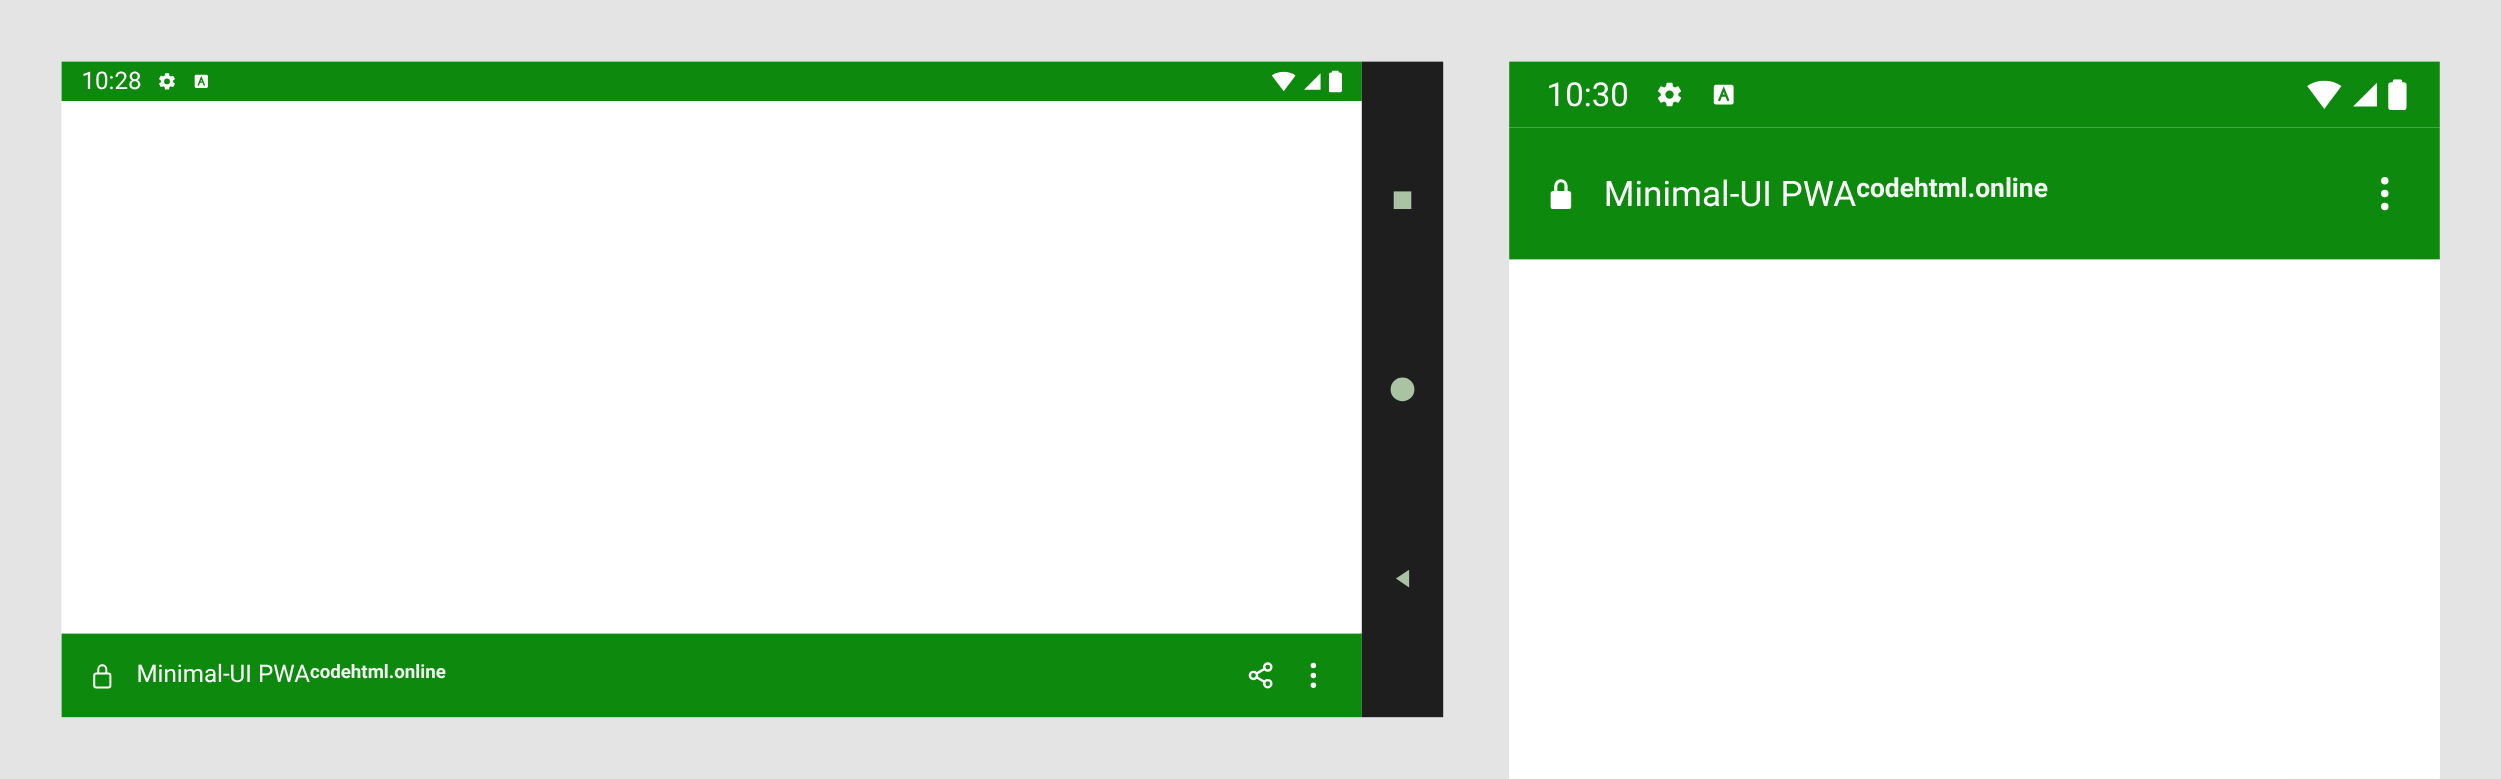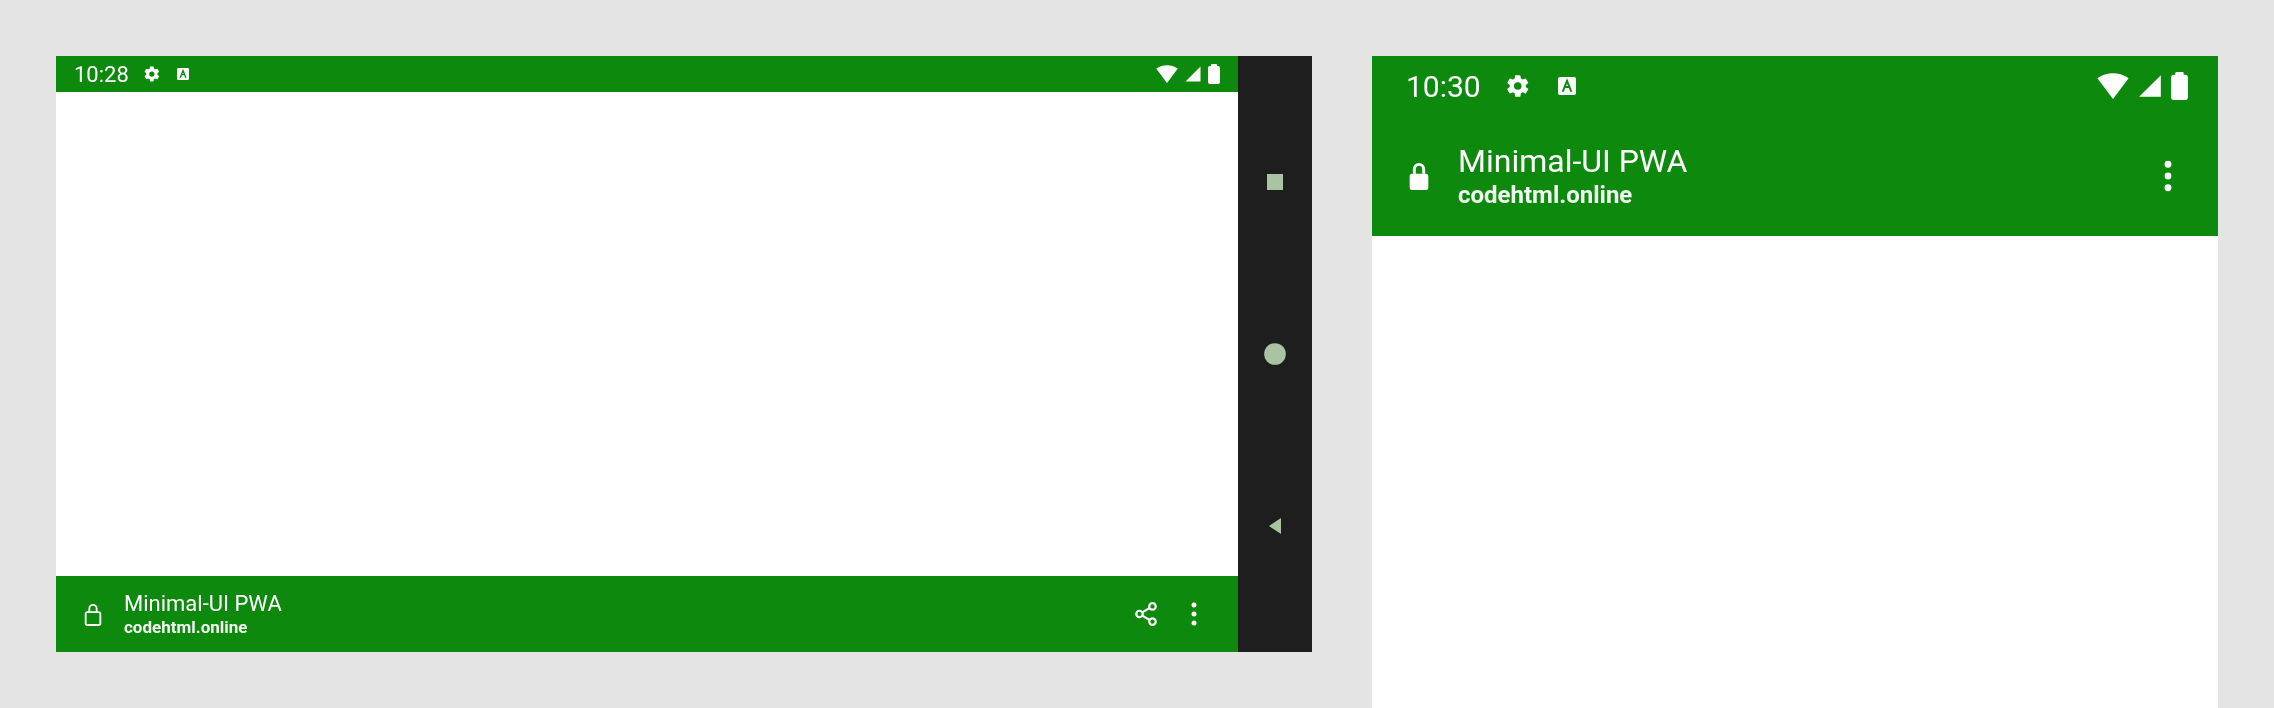--- a/index.html
+++ b/index.html
@@ -51,21 +51,21 @@
     align-items: center;
     height: 76px;
     padding: 0 20px;
   }
   .lock-wrap {
     width: 34px;
     display: flex;
     justify-content: center;
     margin-right: 14px;
   }
-  .titles { display: flex; flex-direction: column; line-height: 1.2; }
+  .titles { display: flex; flex-direction: row; line-height: 1.2; }
   .app-title { font-size: 22px; font-weight: 400; }
   .app-domain { font-size: 17px; opacity: 0.95; font-weight: bold; }
   .spacer { flex: 1; }
   .iconbtn {
     width: 48px;
     height: 48px;
     display: flex;
     align-items: center;
     justify-content: center;
     color: #fff;

